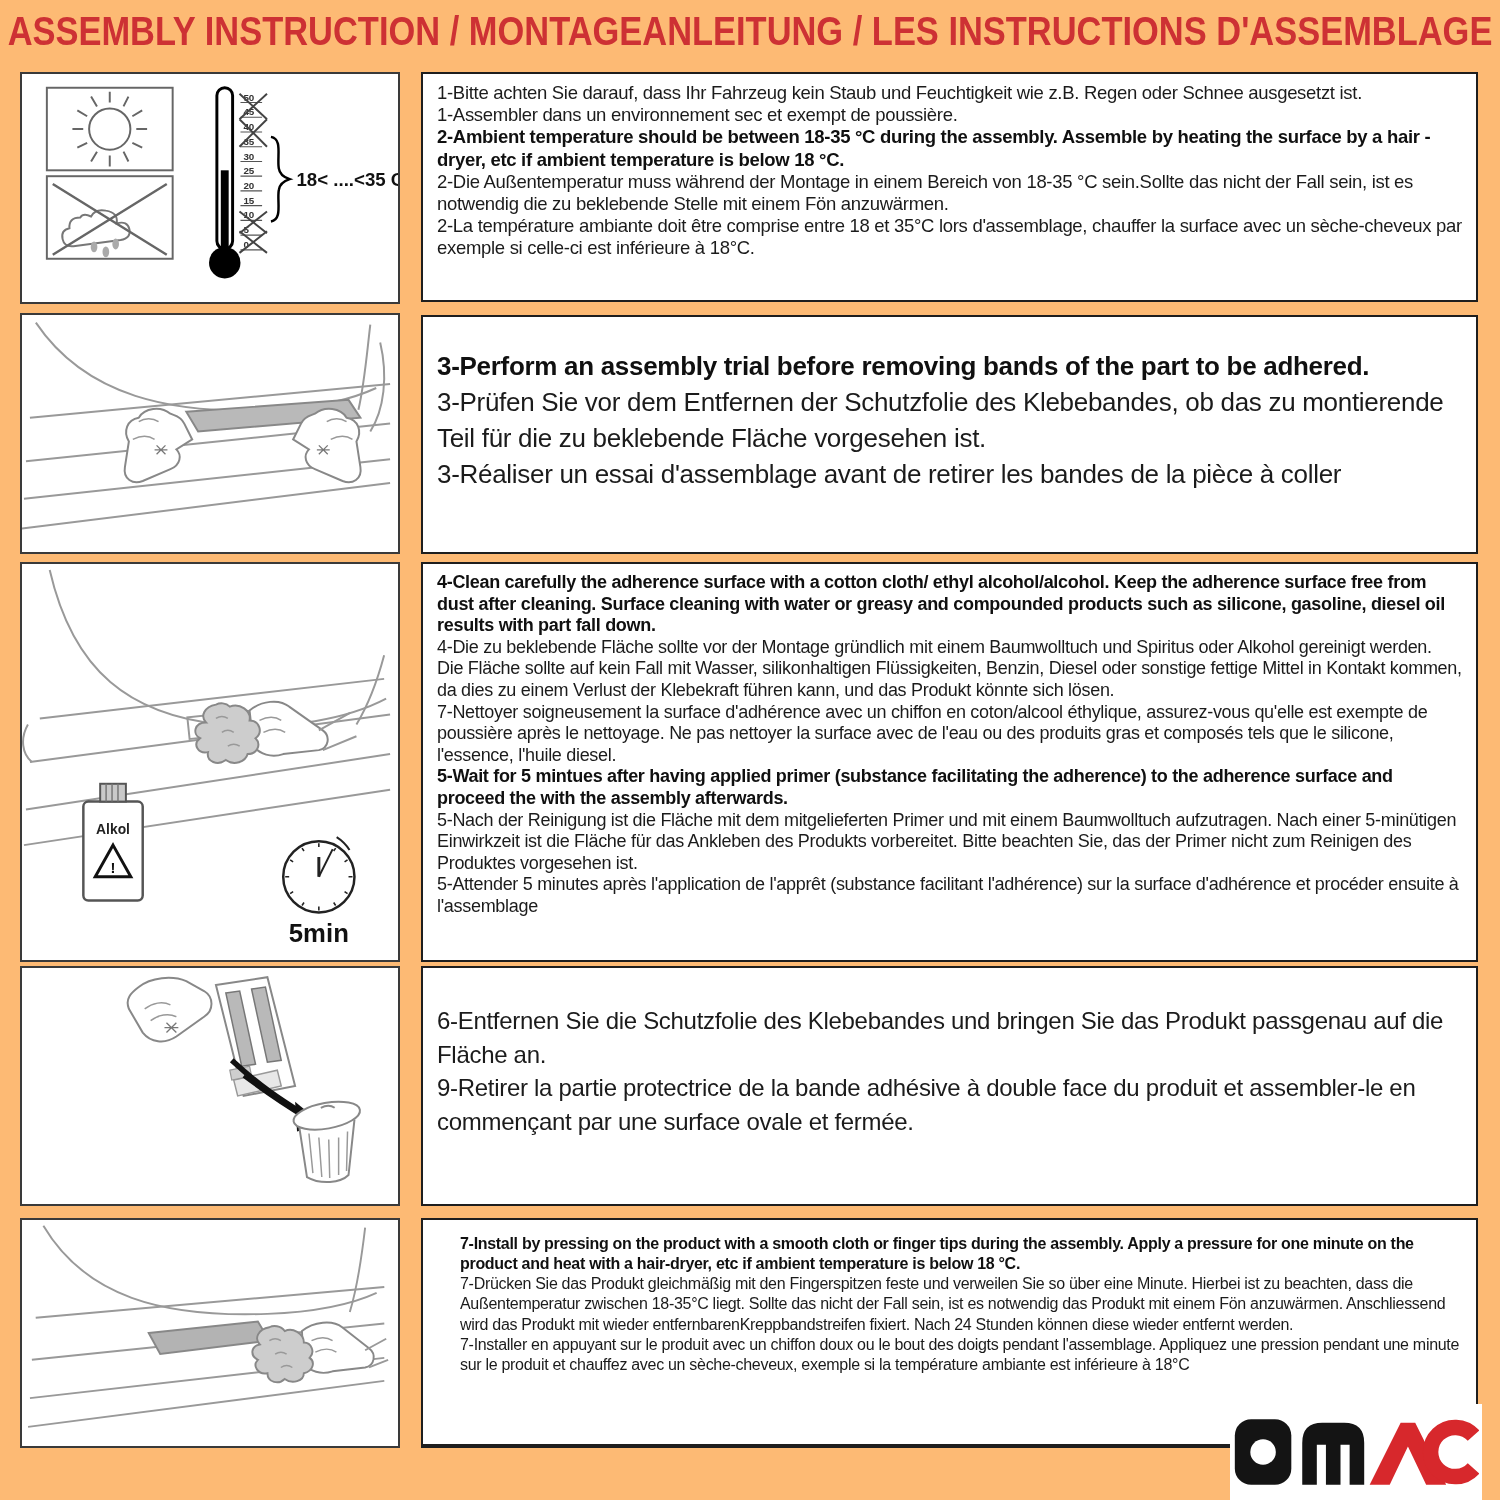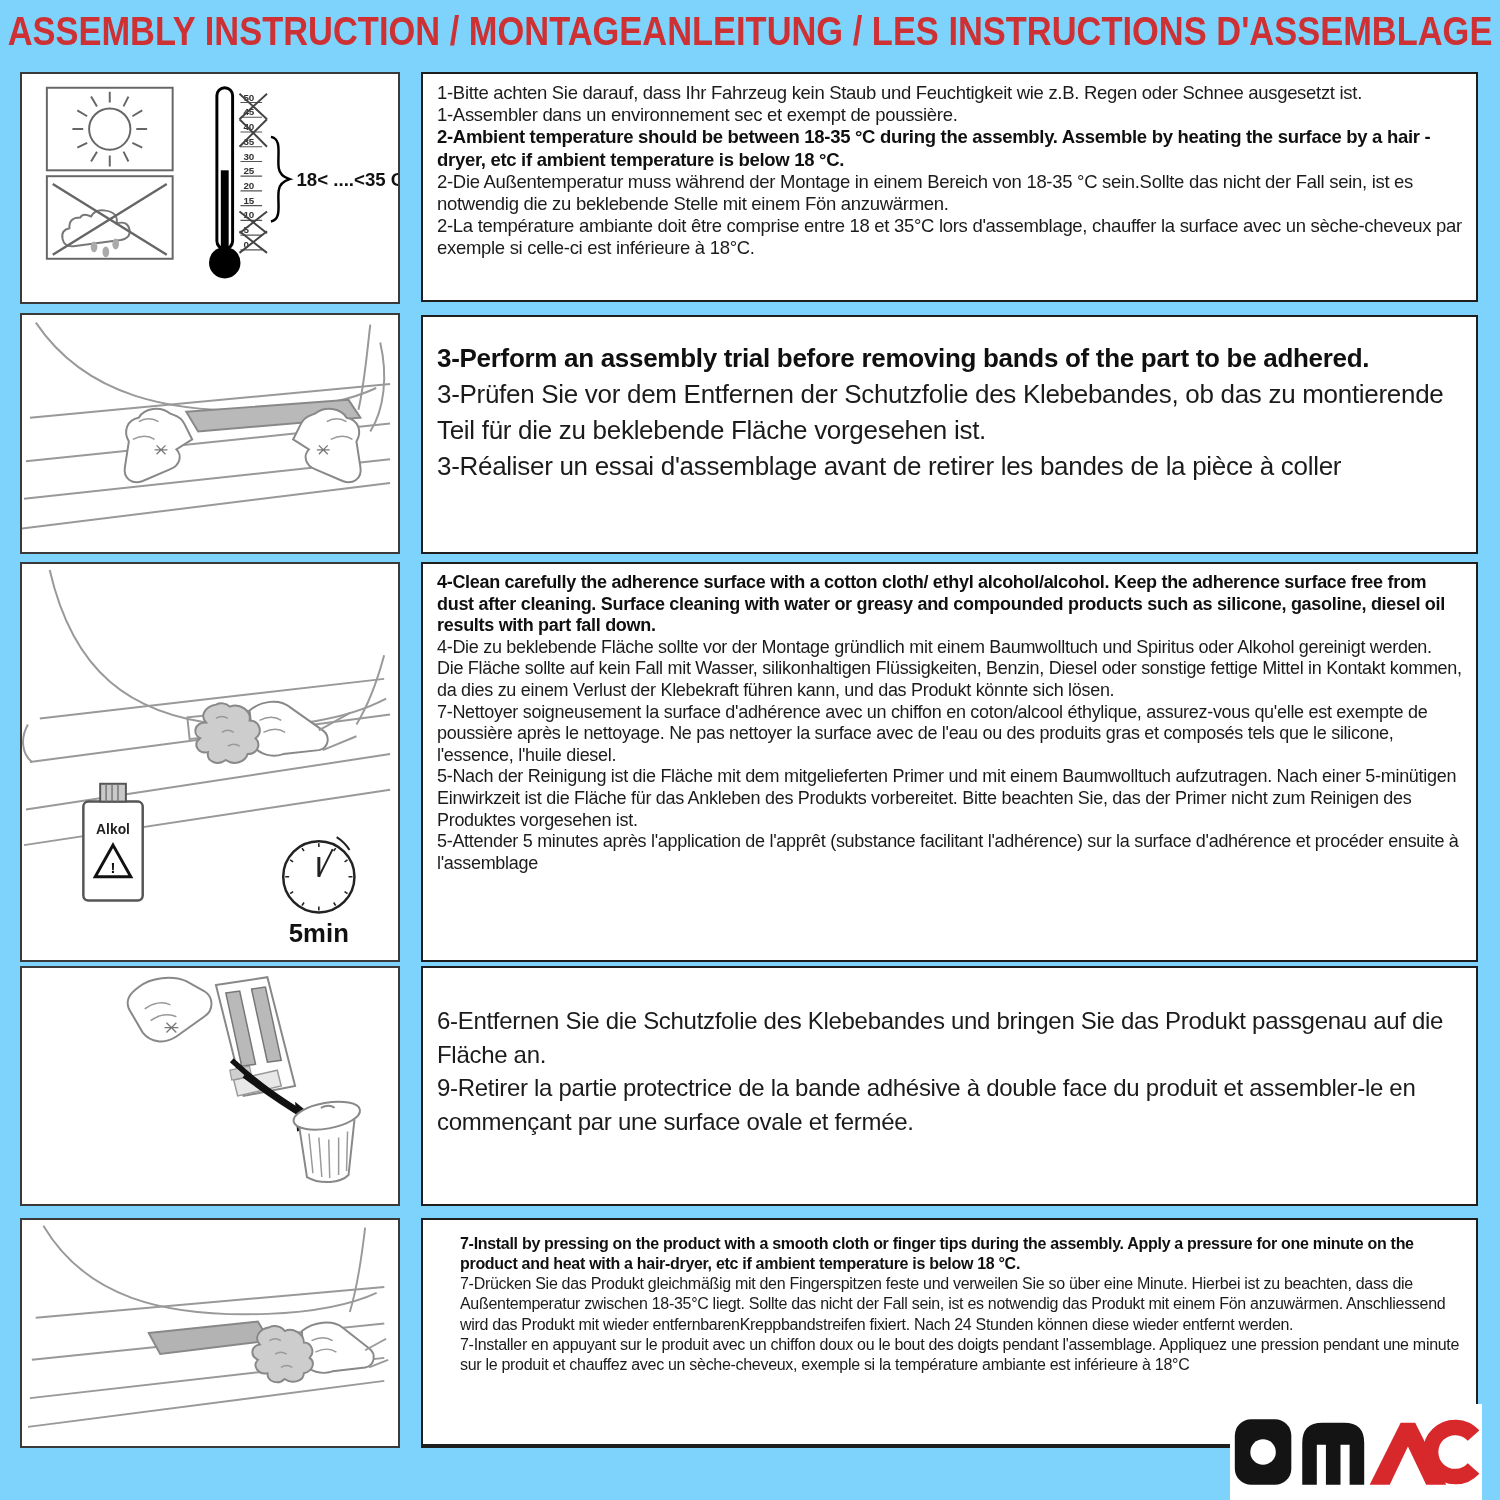--- a/index.html
+++ b/index.html
@@ -1,27 +1,27 @@
 <!DOCTYPE html>
 <html><head>
 <meta charset="utf-8">
 <style>
   html,body{margin:0;padding:0;background:#fff;}
-  .page{position:relative;width:1500px;height:1500px;background:#7dd3fc;overflow:hidden;
+  .page{position:relative;width:1500px;height:1500px;background:#fdba74;overflow:hidden;
         font-family:"Liberation Sans",sans-serif;color:#1b1b1b;}
   .title{position:absolute;left:50%;top:8px;transform:translateX(-50%) scaleX(0.84);
          white-space:nowrap;font-size:41px;font-weight:700;color:#cd3134;}
   .ibox{position:absolute;left:20px;width:380px;border:2px solid #3a3a3a;background:#fff;box-sizing:border-box;}
   .tbox{position:absolute;left:421px;width:1057px;border:2px solid #1e1e1e;background:#fff;
         box-sizing:border-box;padding:8px 14px 6px 14px;letter-spacing:-0.3px;}
   .tbox p{margin:0;}
   .b{font-weight:700;color:#101010;}
   
   .i1{top:72px;height:232px;}  .t1{top:72px;height:230px;font-size:18.5px;line-height:1.2;}
-  .i2{top:313px;height:241px;} .t2{top:315px;height:239px;font-size:26px;line-height:1.38;padding-top:24px;}
+  .i2{top:313px;height:241px;} .t2{top:315px;height:239px;font-size:26px;line-height:1.38;padding-top:32px;}
   .i3{top:562px;height:400px;} .t3{top:562px;height:400px;font-size:18px;line-height:1.2;}
   .i4{top:966px;height:240px;} .t4{top:966px;height:240px;font-size:24px;line-height:1.4;padding-top:36px;}
   .i5{top:1218px;height:230px;}.t5{top:1218px;height:230px;font-size:16px;line-height:1.26;
                                    padding-top:14px;border-bottom-width:4px;padding-left:37px;}
   .g2{margin-top:13px;}
   .ibox svg{display:block;width:100%;height:100%;}
   .logo{position:absolute;left:1230px;top:1404px;width:252px;height:96px;background:#fff;z-index:3;
         display:flex;align-items:center;justify-content:center;}
 </style>
 </head>
@@ -145,20 +145,21 @@
         <path d="M300 316 L314 288" stroke="#222" stroke-width="2"></path>
         <path d="M318 276 A42 42 0 0 1 331 289" stroke="#222" fill="none" stroke-width="2"></path>
         <text x="300" y="382" text-anchor="middle" font-size="26" font-weight="700" fill="#111">5min</text>
       </g>
     </svg>
   </div>
   <div class="tbox t3">
     <p class="b">4-Clean carefully the adherence surface with a cotton cloth/ ethyl alcohol/alcohol. Keep the adherence surface free from dust after cleaning. Surface cleaning with water or greasy and compounded products such as silicone, gasoline, diesel oil results with part fall down.</p>
     <p>4-Die zu beklebende Fläche sollte vor der Montage gründlich mit einem Baumwolltuch und Spiritus oder Alkohol gereinigt werden. Die Fläche sollte auf kein Fall mit Wasser, silikonhaltigen Flüssigkeiten, Benzin, Diesel oder sonstige fettige Mittel in Kontakt kommen, da dies zu einem Verlust der Klebekraft führen kann, und das Produkt könnte sich lösen.</p>
     <p>7-Nettoyer soigneusement la surface d'adhérence avec un chiffon en coton/alcool éthylique, assurez-vous qu'elle est exempte de poussière après le nettoyage. Ne pas nettoyer la surface avec de l'eau ou des produits gras et composés tels que le silicone, l'essence, l'huile diesel.</p>
+    <p class="b g2">5-Wait for 5 mintues after having applied primer (substance facilitating the adherence) to the adherence surface and proceed the with the assembly afterwards.</p>
     <p>5-Nach der Reinigung ist die Fläche mit dem mitgelieferten Primer und mit einem Baumwolltuch aufzutragen. Nach einer 5-minütigen Einwirkzeit ist die Fläche für das Ankleben des Produkts vorbereitet. Bitte beachten Sie, das der Primer nicht zum Reinigen des Produktes vorgesehen ist.</p>
     <p>5-Attender 5 minutes après l'application de l'apprêt (substance facilitant l'adhérence) sur la surface d'adhérence et procéder ensuite à l'assemblage</p>
   </div>
 
   <div class="ibox i4">
     <svg viewBox="0 0 380 236">
       <g>
         <path d="M118 18 C130 8 152 6 166 12 L184 22 C194 28 194 42 184 48 L156 68 C144 76 130 74 122 64 L108 40 C104 30 110 24 118 18 Z" fill="#fff" stroke="#888" stroke-width="2"></path>
         <path d="M130 52 C138 46 148 44 156 48 M124 40 C132 34 142 32 150 36" stroke="#999" fill="none" stroke-width="1.5"></path>
         <path d="M146 54 l10 10 m0 -10 l-10 10 m-2 -5 h14" stroke="#777" stroke-width="1.3" fill="none"></path>

